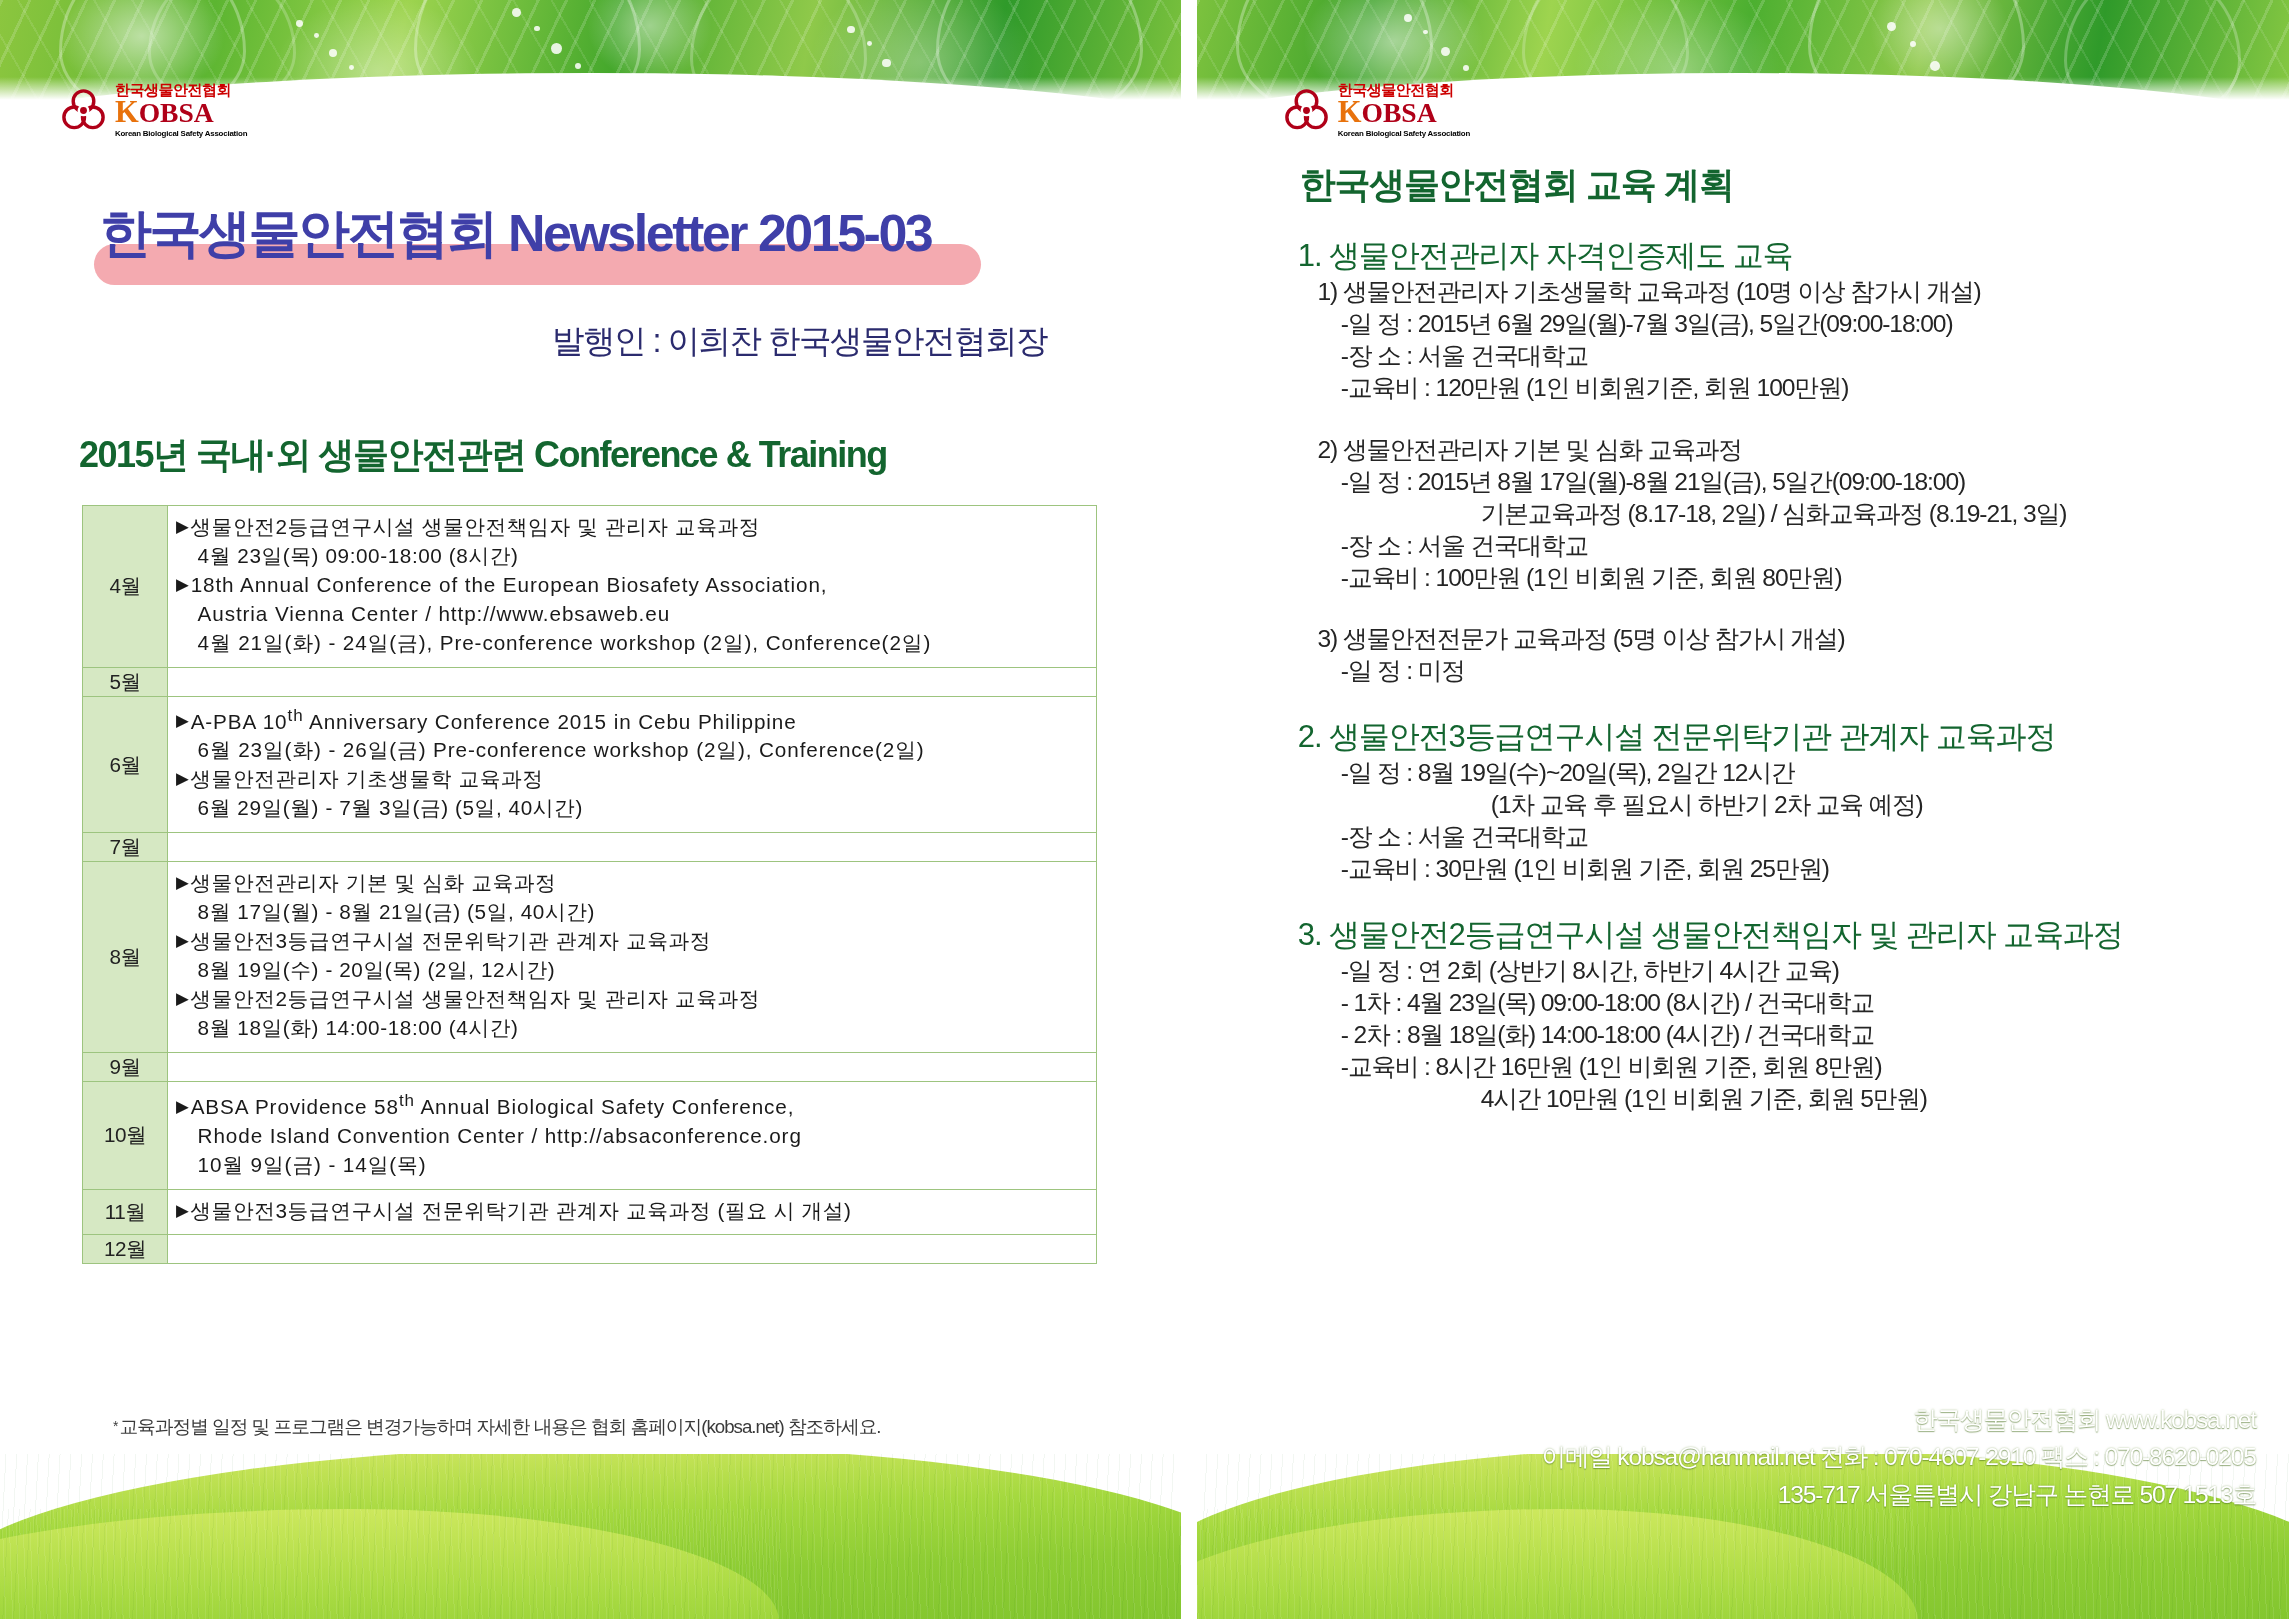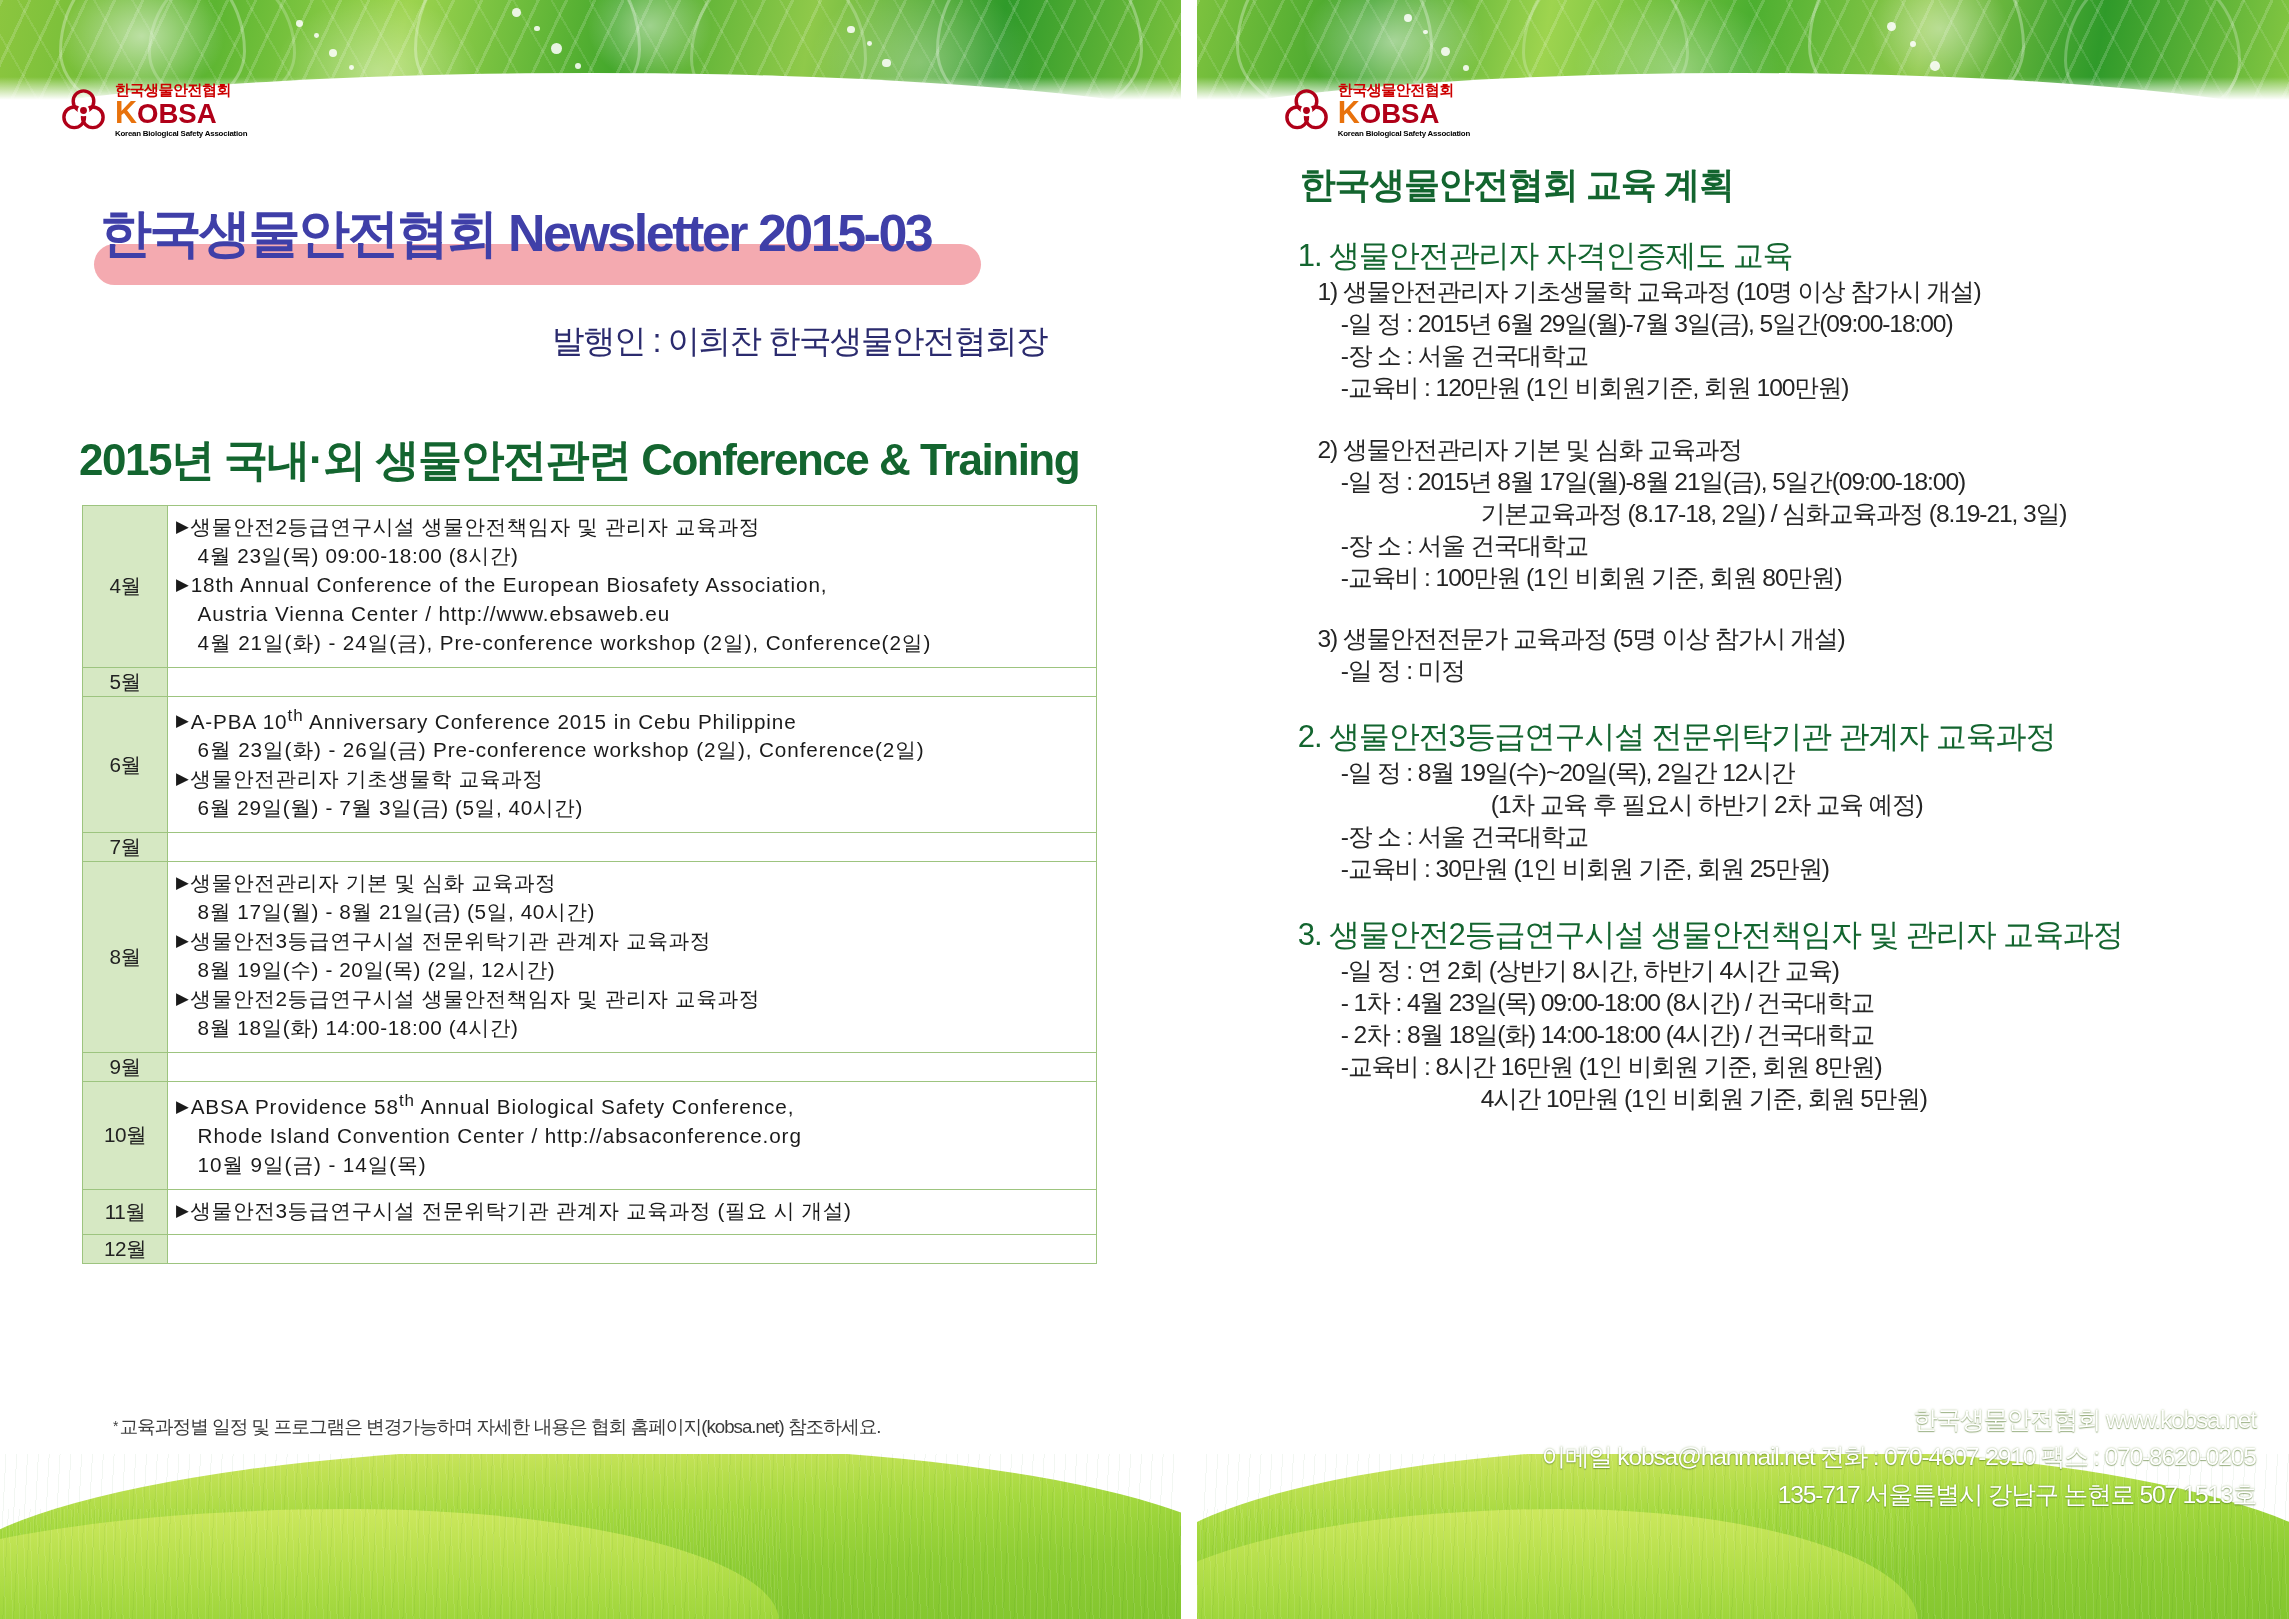--- a/index.html
+++ b/index.html
@@ -60,21 +60,21 @@
 
   
   .logo { position: absolute; display:flex; align-items:center; gap:6.9px; }
   .logo-mark { position: relative; width: 49px; height: 49px; flex:none; }
   .logo-text { display:flex; flex-direction:column; line-height:1; }
   .logo-kor {
     font-size: 15px; font-weight: 700; letter-spacing:-0.5px;
     color:#c00; white-space:nowrap;
   }
   .logo-wordmark {
-    font-family: Liberation Sans, sans-serif;
+    font-family: Liberation Serif, serif;
     font-size: 27.6px; font-weight: 700; letter-spacing: 0px;
     line-height: 1; white-space: nowrap;
   }
   .logo-wordmark .k { color:#e8720c; font-size:30.5px; }
   .logo-wordmark .rest { color:#b00018; }
   .logo-sub {
     font-size: 7.9px; font-weight:700; letter-spacing:-0.2px; white-space:nowrap;
     margin-top:2px;
   }
 
@@ -88,21 +88,21 @@
     position:relative; z-index:1;
     font-size: 52px; font-weight: 700; color:#3f3fa8; letter-spacing:-2.5px;
     white-space:nowrap; line-height:1;
   }
   .nl-publisher {
     position:absolute; left:552px; top:320px;
     font-size: 32.5px; color:#2b2b6e; letter-spacing:-1.5px; white-space:nowrap;
   }
   .sec-title {
     position:absolute; left:79px; top:431px;
-    font-size: 44px; font-weight:700; color:#13652f; letter-spacing:-1.5px;
+    font-size: 36px; font-weight:700; color:#13652f; letter-spacing:-1.5px;
     white-space:nowrap;
   }
 
   
   .sched {
     position:absolute; left:82px; top:505px; width:1015px;
     border-collapse: collapse;
     table-layout: fixed;
     font-size: 20.7px;
     color:#1a1a1a;

